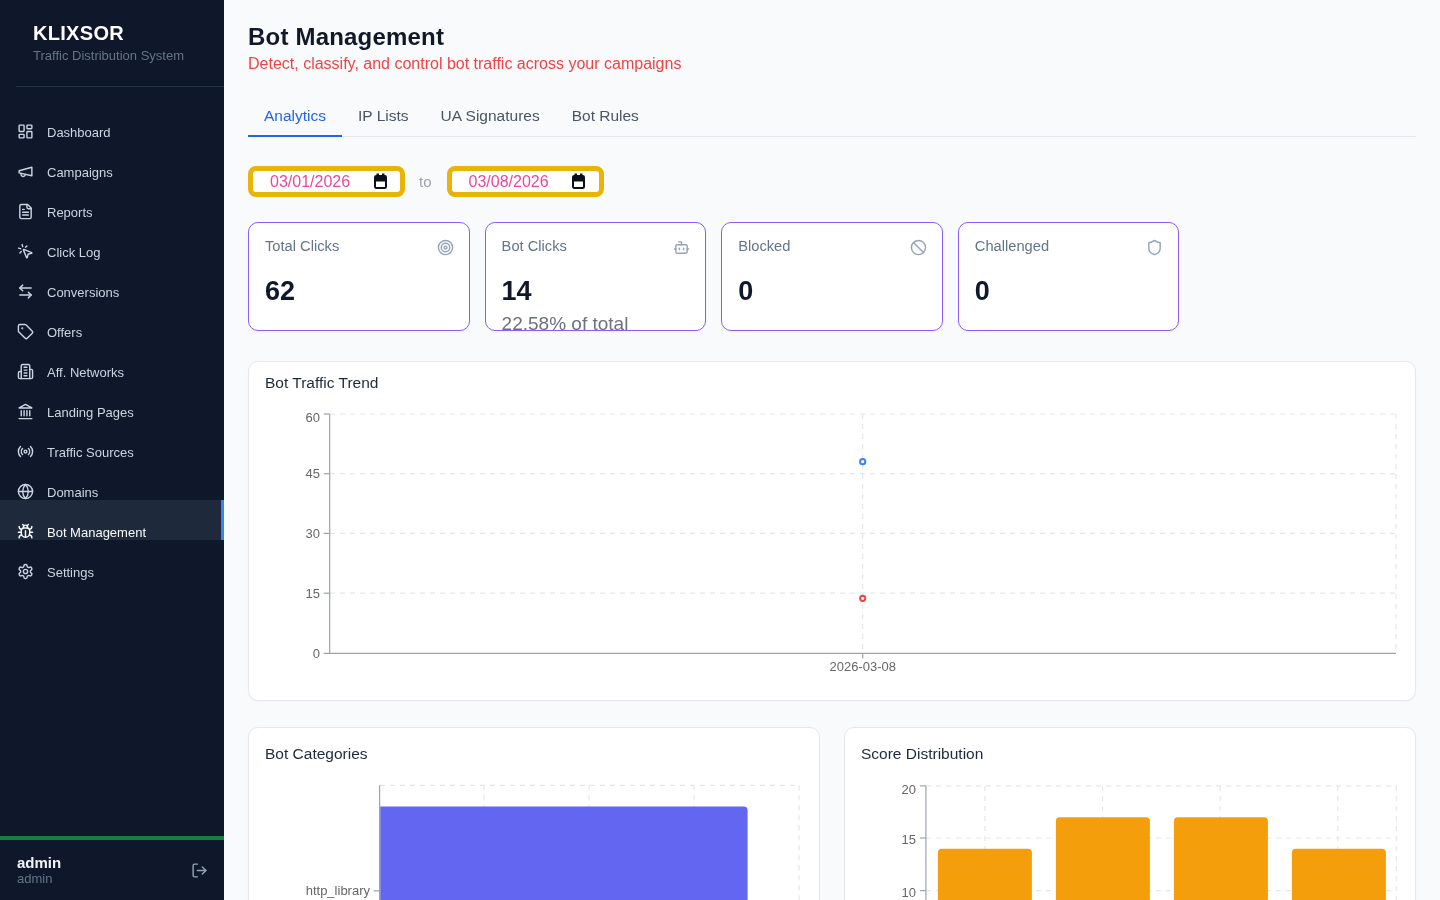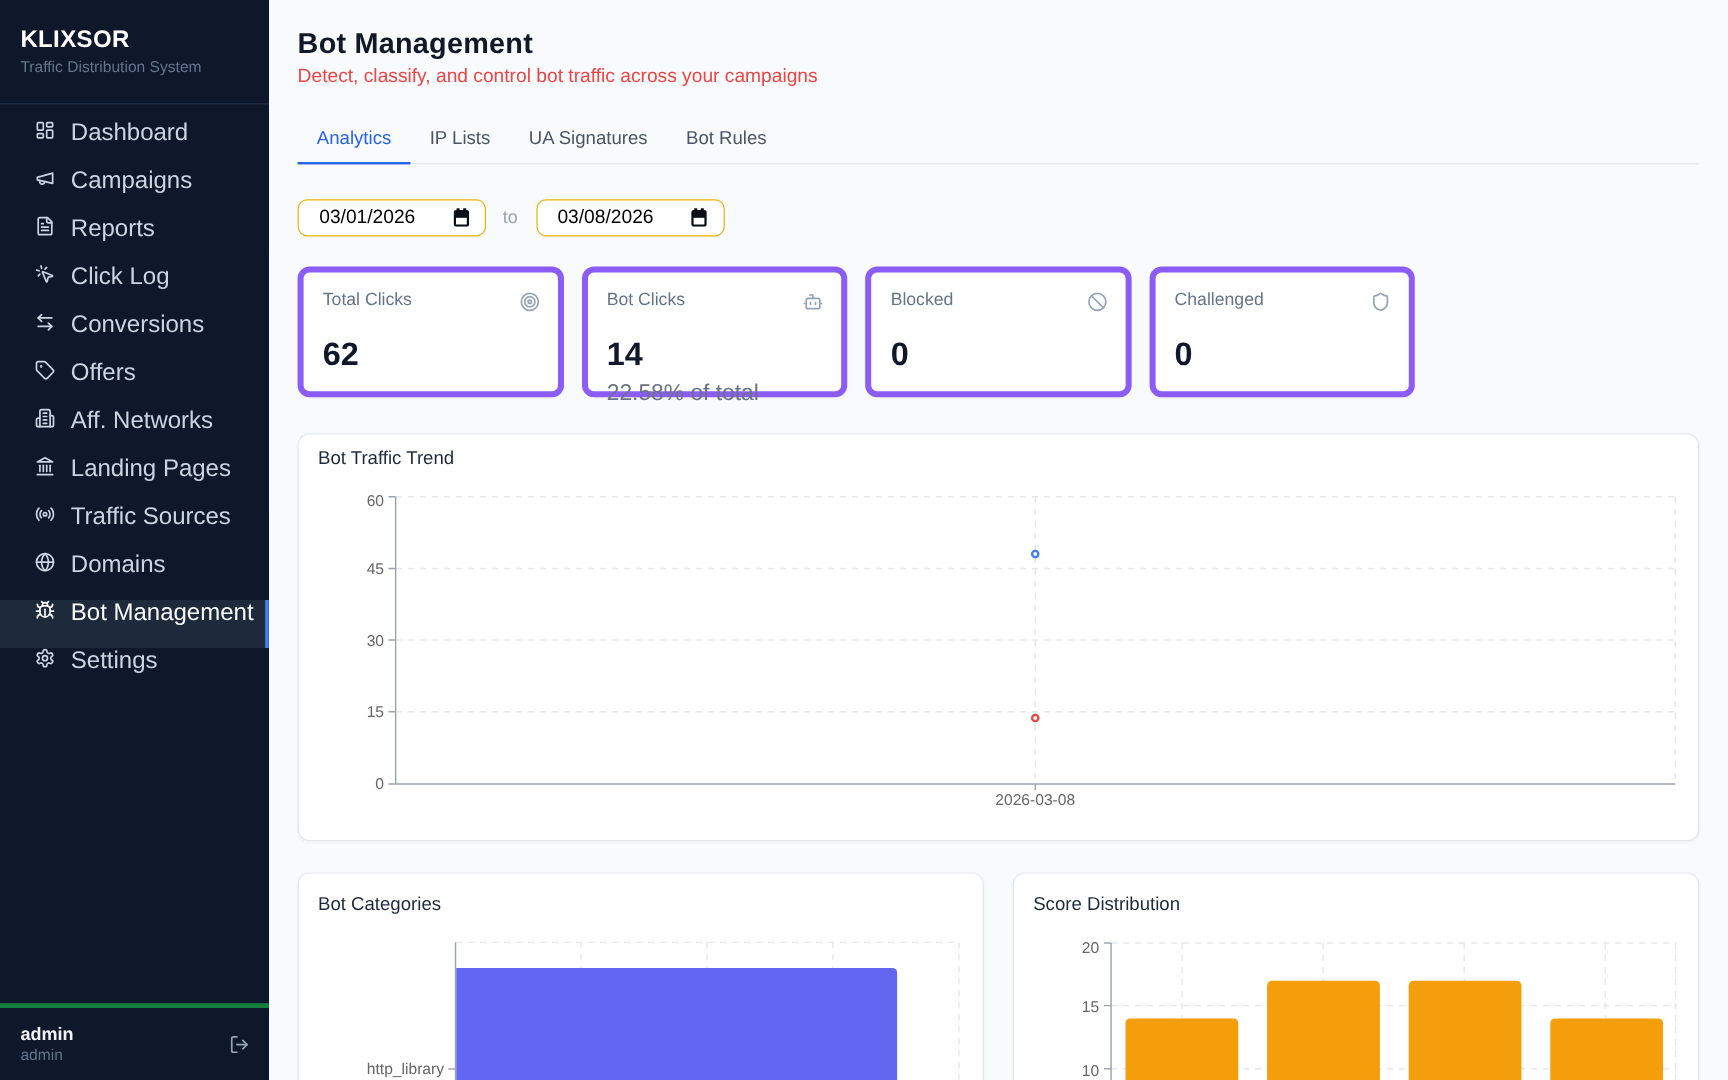--- a/index.html
+++ b/index.html
@@ -1,47 +1,47 @@
 <!DOCTYPE html>
 <html><head>
 <meta charset="utf-8">
 <style>
 * { margin:0; padding:0; box-sizing:border-box; }
 html,body { width:1440px; height:900px; overflow:hidden; }
 body { font-family:"Liberation Sans", sans-serif; background:#f8fafc; color:#111827; }
 
 .sidebar { position:fixed; left:0; top:0; width:224px; height:900px; background:#0f172a; }
-.logo { padding:21.5px 16px 0 17px; height:87px; border-bottom:1px solid #24324a; }
+.logo { padding:21.5px 16px 0 17px; height:87px; border-bottom:1px solid #24324a;margin-left:16px; }
 .logo h1 { color:#fff; font-size:20px; font-weight:bold; letter-spacing:0.3px; }
 .logo p { color:#64748b; font-size:13px; margin-top:3.5px; }
 nav { padding-top:13px; }
-.nav-item { display:flex; align-items:flex-start; height:40px; padding-left:29px; color:#cbd5e1; font-size:20px; cursor:default; }
+.nav-item { display:flex; align-items:flex-end; height:40px; padding-left:17px; color:#cbd5e1; font-size:13px; cursor:default; }
 .nav-item svg { width:17px; height:17px; margin-right:13px; flex:none; }
 .nav-item.active { background:#1e293b; border-right:3px solid #3b82f6; color:#f8fafc; }
 .userbox { position:absolute; left:0; bottom:0; width:224px; border-top:4px solid #15803d; padding:14px 16px 14px 17px; }
 .userbox .u1 { color:#f1f5f9; font-size:15px; font-weight:bold; }
 .userbox .u2 { color:#64748b; font-size:13px; margin-top:0; }
 .userbox svg { position:absolute; right:16px; top:22px; width:17px; height:17px; }
 
 .main { margin-left:224px; padding:23px 24px 24px; }
 h2.pagetitle { font-size:24px; font-weight:bold; color:#111827; letter-spacing:0.2px; }
 p.pagesub { font-size:16px; color:#ef4444; margin-top:4px; }
 
 .tabs { display:flex; margin-top:24px; border-bottom:1px solid #e5e7eb; }
 .tab { padding:10px 16px 10px; font-size:15.5px; color:#4b5563; }
 .tab.active { color:#2563eb; border-bottom:2px solid #2563eb; margin-bottom:-1px; }
 
 .daterow { display:flex; align-items:center; margin-top:29px; }
-.dinput { width:157px; height:31px; background:#fff; border:1px solid #eab308; border-radius:8px; display:flex; align-items:center; padding:0 13.5px 0 17px; font-size:16px; color:#000000; }
+.dinput { width:157px; height:31px; background:#fff; border:5px solid #eab308; border-radius:8px; display:flex; align-items:center; padding:0 13.5px 0 17px; font-size:16px; color:#ec4899; }
 .dinput span { flex:1; }
 .dinput svg { width:13px; height:16px; margin-top:-1px; }
 .to { color:#9ca3af; font-size:15px; margin:0 15px 0 14px; }
 
 .statgrid { display:grid; grid-template-columns:repeat(5,1fr); gap:15px; margin-top:25px; }
-.scard { background:#fff; border:5px solid #8b5cf6; border-radius:10px; height:109px; padding:15px 16px; position:relative; box-shadow:0 1px 2px rgba(0,0,0,0.03); }
+.scard { background:#fff; border:1px solid #8b5cf6; border-radius:10px; height:109px; padding:15px 16px; position:relative; box-shadow:0 1px 2px rgba(0,0,0,0.03); }
 .scard .lbl { font-size:14.7px; color:#64748b; }
 .scard .val { font-size:27px; font-weight:bold; color:#0f172a; margin-top:22px; }
 .scard .note { font-size:19px; color:#6b7280; margin-top:6px; }
 .scard svg.cicon { position:absolute; right:15px; top:16px; width:17px; height:17px; }
 
 .card { background:#fff; border:1px solid #e5e7eb; border-radius:10px; position:relative; box-shadow:0 1px 2px rgba(0,0,0,0.03); }
 .trend { margin-top:30px; height:340px; }
 .card h3 { font-size:15.5px; color:#1e293b; font-weight:normal; position:absolute; left:16px; top:12px; }
 .bcard h3 { top:17px; }
 .bottomgrid { display:grid; grid-template-columns:1fr 1fr; gap:24px; margin-top:26px; }

